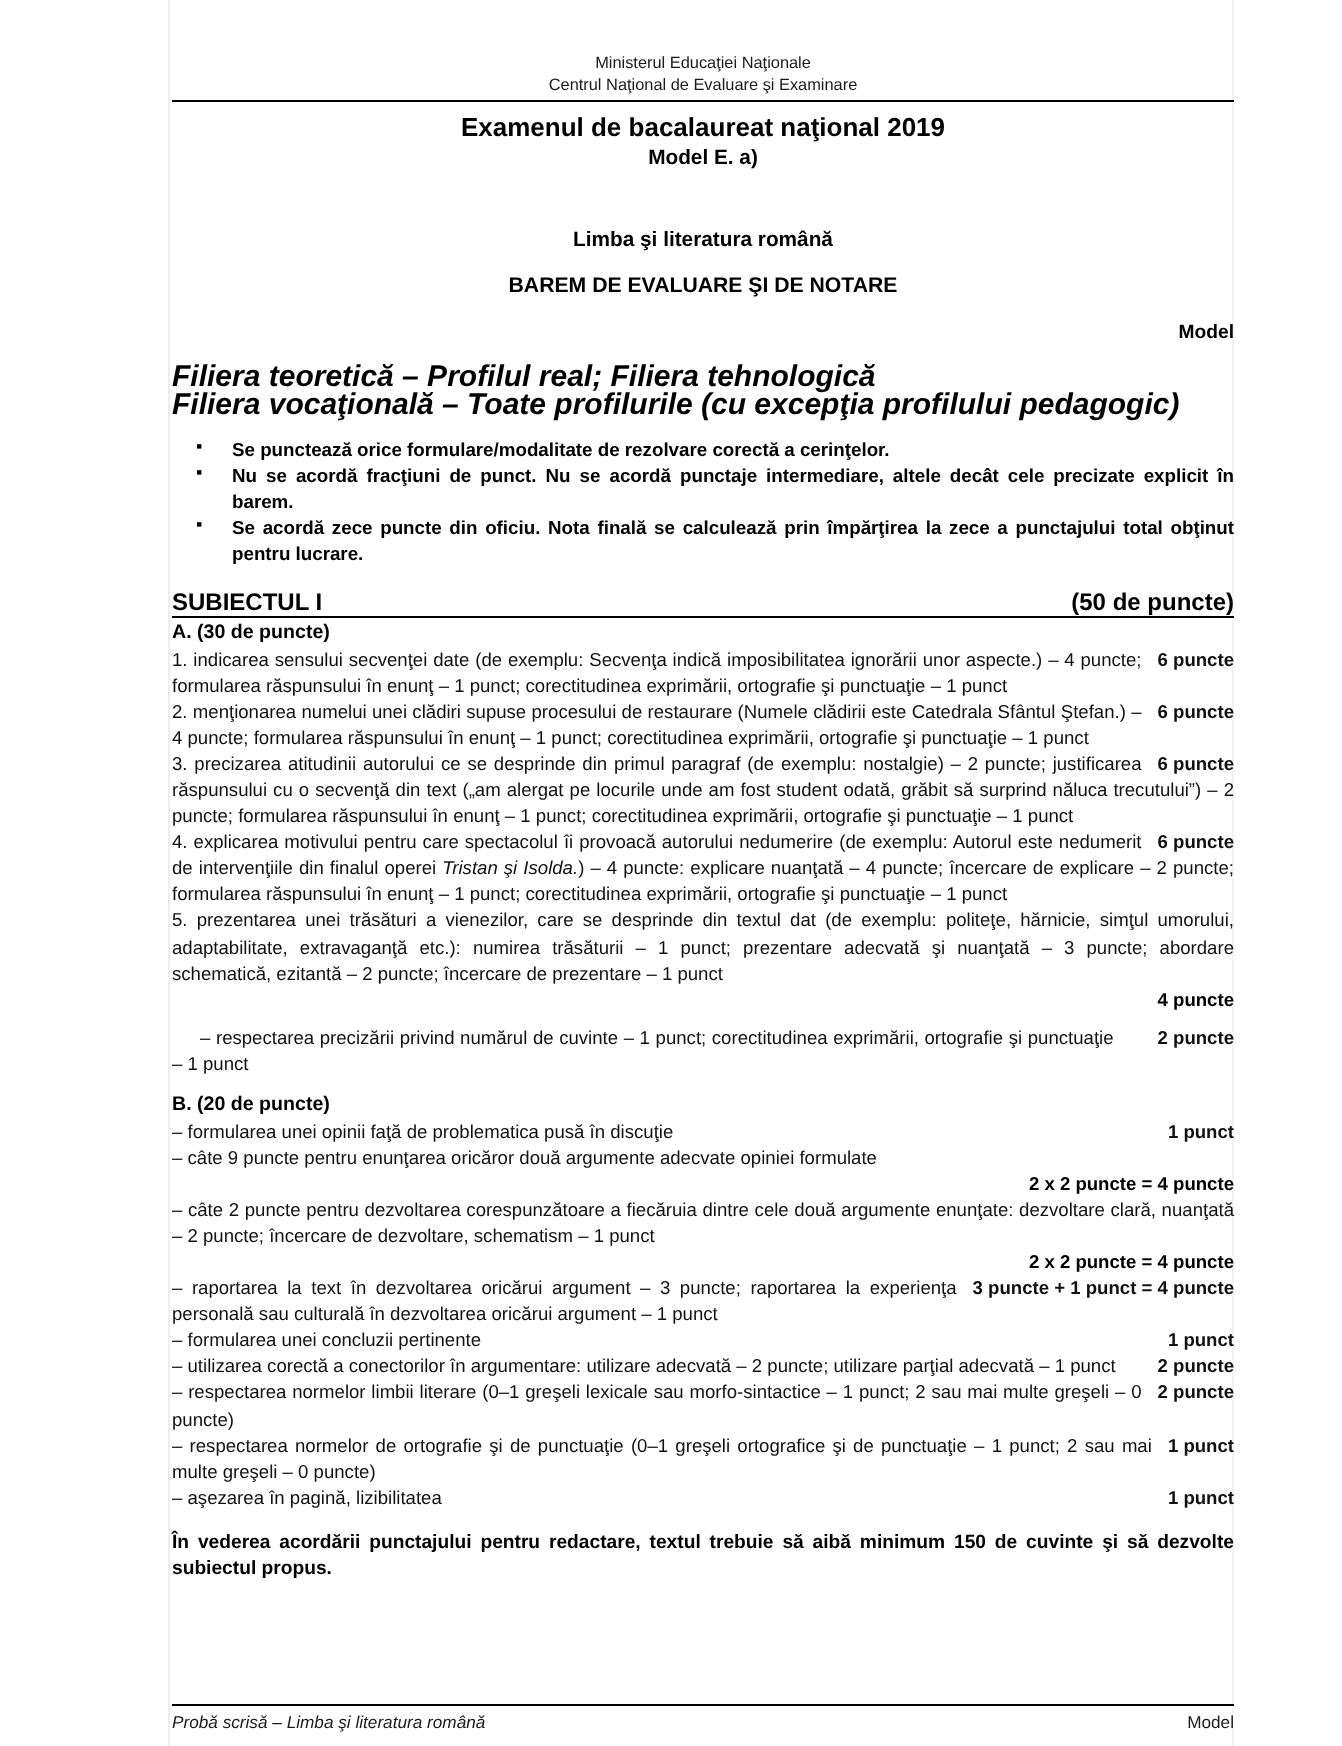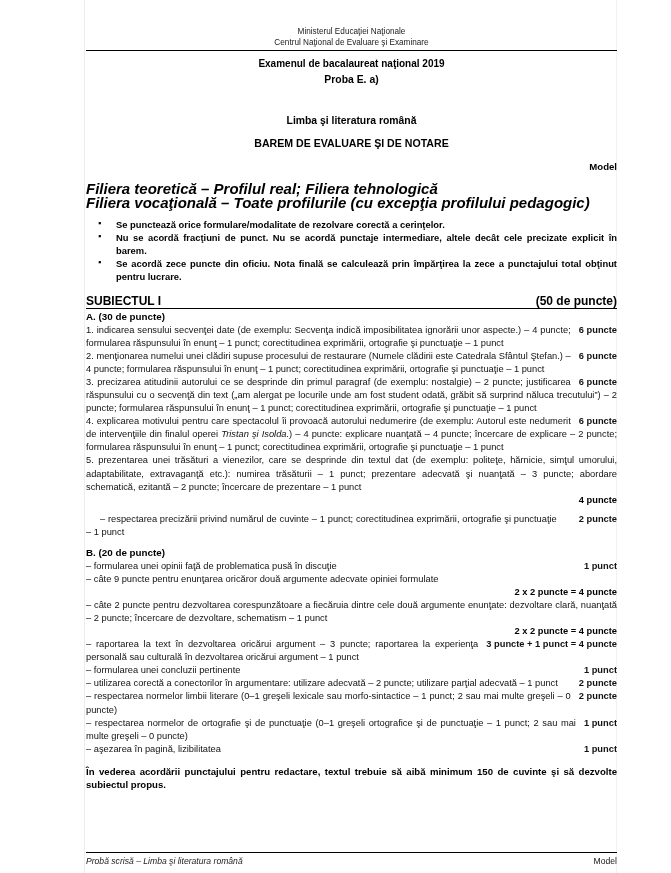--- a/index.html
+++ b/index.html
@@ -52,21 +52,21 @@
   .rule-top {
     border-bottom: 1.6px solid #000;
     margin: 2px 0 0 0;
     width: 100%;
   }
   .title-block {
     text-align: center;
     font-weight: bold;
     color: #000;
   }
-  .t1 { font-size: 10px; line-height: 16px; padding-top: 5px; text-align: center; }
+  .t1 { font-size: 13px; line-height: 16px; padding-top: 5px; text-align: center; }
   .t2 { font-size: 10.4px; line-height: 15px; }
   .t3 { font-size: 10.4px; line-height: 15px; margin-top: 26px; }
   .t4 { font-size: 10.6px; line-height: 16px; padding-top: 7px; }
   .model-right {
     text-align: right;
     font-weight: bold;
     font-size: 9.6px;
     line-height: 13px;
     padding-top: 9px;
   }
@@ -183,21 +183,21 @@
   <div class="content">
 
     <div class="masthead">
       <div>Ministerul Educaţiei Naţionale</div>
       <div>Centrul Naţional de Evaluare şi Examinare</div>
     </div>
     <div class="rule-top"></div>
 
     <div class="title-block">
       <div class="t1">Examenul de bacalaureat naţional 2019</div>
-      <div class="t2">Proba E. a)</div>
+      <div class="t2">Model E. a)</div>
       <div class="t3">Limba şi literatura română</div>
       <div class="t4">BAREM DE EVALUARE ŞI DE NOTARE</div>
     </div>
 
     <div class="model-right">Model</div>
 
     <div class="filiera">Filiera teoretică – Profilul real; Filiera tehnologică</div>
     <div class="filiera" style="padding-top:0">Filiera vocaţională – Toate profilurile (cu excepţia profilului pedagogic)</div>
 
     <ul class="bullets">

